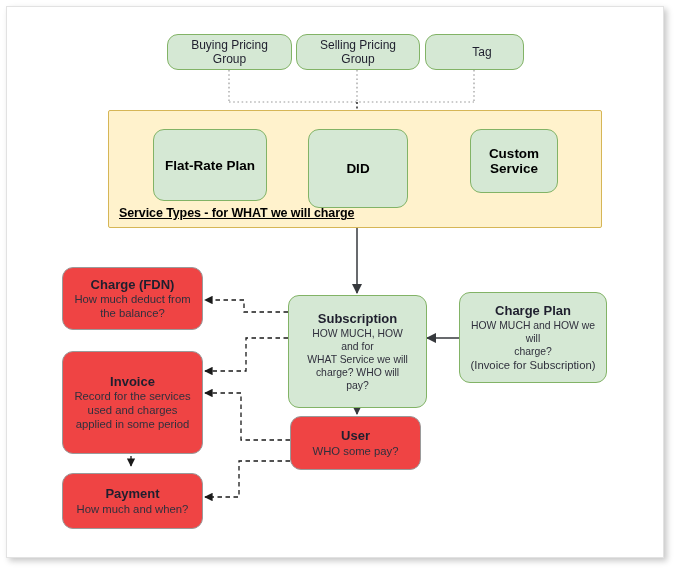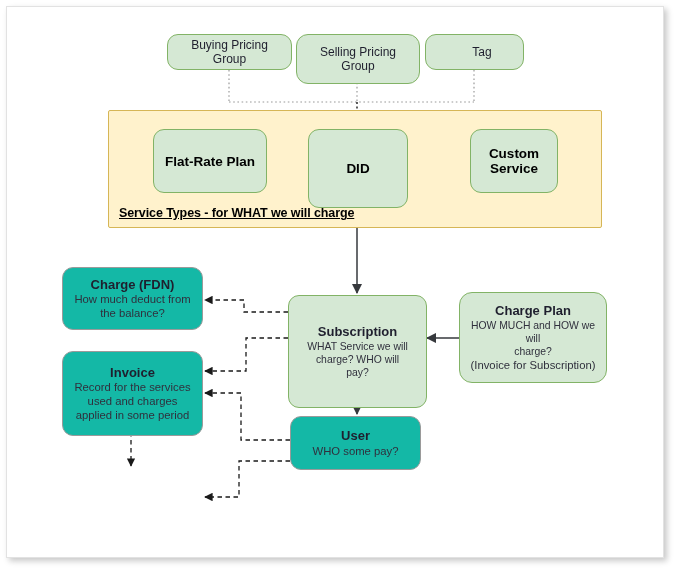--- a/index.html
+++ b/index.html
@@ -46,21 +46,21 @@
     justify-content: center;
     text-align: center;
     border-radius: 11px;
     padding: 2px 5px;
   }
   .green {
     background: #d5e8d4;
     border: 1px solid #82b366;
   }
   .gray {
-    background: #14b8a6;
+    background: #ef4444;
     border: 1px solid #9a9a9a;
   }
   .band {
     position: absolute;
     box-sizing: border-box;
     background: #fff2cc;
     border: 1px solid #d6b656;
   }
   .band-label {
     position: absolute;
@@ -138,69 +138,74 @@
 
     <path d="M 290 461 L 239 461 L 239 497 L 205 497" stroke="#1a1a1a" stroke-width="1.3" fill="none" stroke-dasharray="4.5,3.5" marker-end="url(#arrowDash)"></path>
 
     <path d="M 131 432 L 131 466" stroke="#1a1a1a" stroke-width="1.3" fill="none" stroke-dasharray="4.5,3.5" marker-end="url(#arrowDash)"></path>
   </svg>
 
   <div class="node green" style="left:167px; top:34px; width:125px; height:36px;">
     <span class="plain-label">Buying Pricing Group</span>
   </div>
 
-  <div class="node green" style="left:296px; top:34px; width:124px; height:50px;border-radius:12px;">
+  <div class="node green" style="left:296px; top:34px; width:124px; height:36px;">
     <span class="plain-label">Selling Pricing Group</span>
   </div>
 
   <div class="node green" style="left:425px; top:34px; width:99px; height:36px;padding-left:20px;">
     <span class="plain-label">Tag</span>
   </div>
 
   <div class="band" style="left:108px; top:110px; width:494px; height:118px; border-radius:2px;">
     <span class="band-label">Service Types - for WHAT we will charge</span>
   </div>
 
-  <div class="node green" style="left:153px; top:129px; width:114px; height:64px;">
+  <div class="node green" style="left:153px; top:129px; width:114px; height:72px;">
     <span class="bold-big">Flat-Rate Plan</span>
   </div>
 
   <div class="node green" style="left:308px; top:129px; width:100px; height:79px;">
     <span class="bold-big">DID</span>
   </div>
 
   <div class="node green" style="left:470px; top:129px; width:88px; height:64px;">
     <span class="bold-big">Custom Service</span>
   </div>
 
   <div class="node green" style="left:288px; top:295px; width:139px; height:113px; padding:4px 16px;">
     <span class="title t13">Subscription</span>
+    <span class="sub t10">HOW MUCH, HOW and for</span>
     <span class="sub t10">WHAT Service we will</span>
     <span class="sub t10">charge? WHO will pay?</span>
   </div>
 
-  <div class="node green" style="left:459px; top:292px; width:148px; height:91px; padding:4px 4px;border-radius:13px;">
+  <div class="node green" style="left:459px; top:292px; width:148px; height:91px; padding:4px 4px;">
     <span class="title t13">Charge Plan</span>
     <span class="sub t10">HOW MUCH and HOW we will</span>
     <span class="sub t10">charge?</span>
     <span class="sub t11">(Invoice for Subscription)</span>
   </div>
 
   <div class="node gray" style="left:290px; top:416px; width:131px; height:54px;">
     <span class="title t13">User</span>
     <span class="sub t11">WHO some pay?</span>
   </div>
 
   <div class="node gray" style="left:62px; top:267px; width:141px; height:63px;">
     <span class="title t13">Charge (FDN)</span>
     <span class="sub t11">How much deduct from</span>
     <span class="sub t11">the balance?</span>
   </div>
 
-  <div class="node gray" style="left:62px; top:351px; width:141px; height:85px;">
+  <div class="node gray" style="left:62px; top:351px; width:141px; height:103px;">
     <span class="title t13">Invoice</span>
     <span class="sub t11">Record for the services</span>
     <span class="sub t11">used and charges</span>
     <span class="sub t11">applied in some period</span>
   </div>
 
+  <div class="node gray" style="left:62px; top:473px; width:141px; height:56px;">
+    <span class="title t13">Payment</span>
+    <span class="sub t11">How much and when?</span>
+  </div>
 
 </div>
 
 </body></html>

